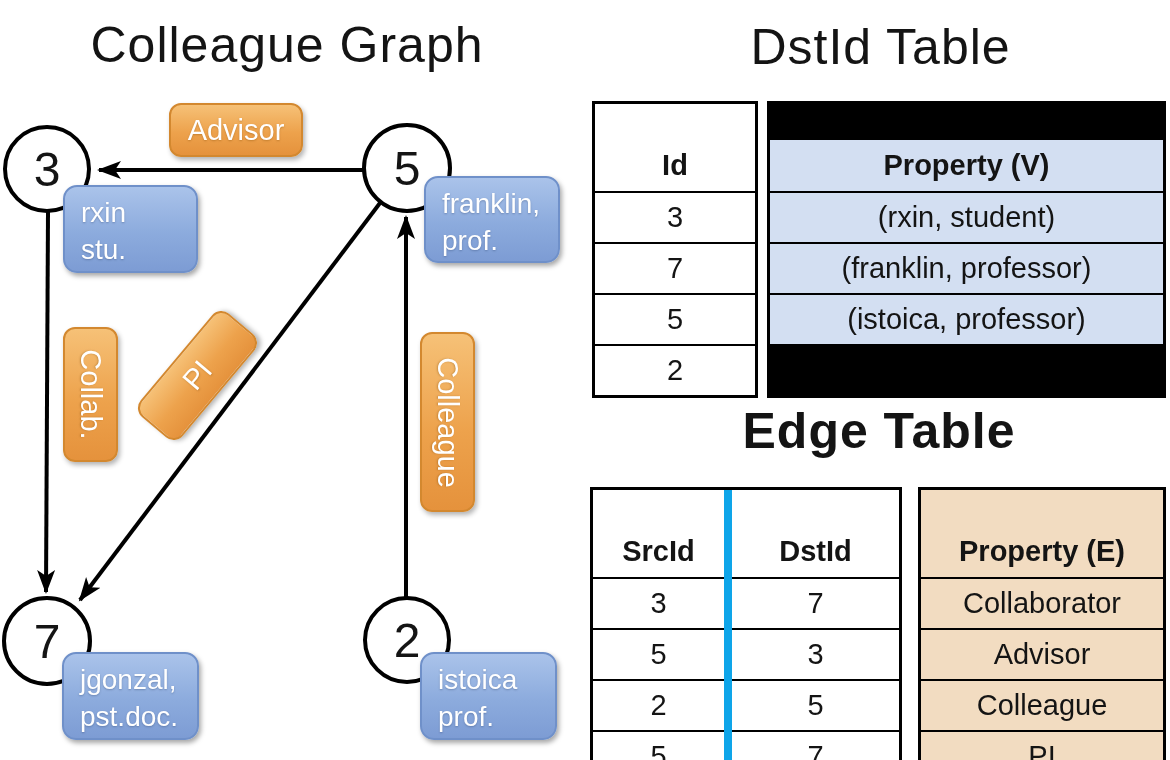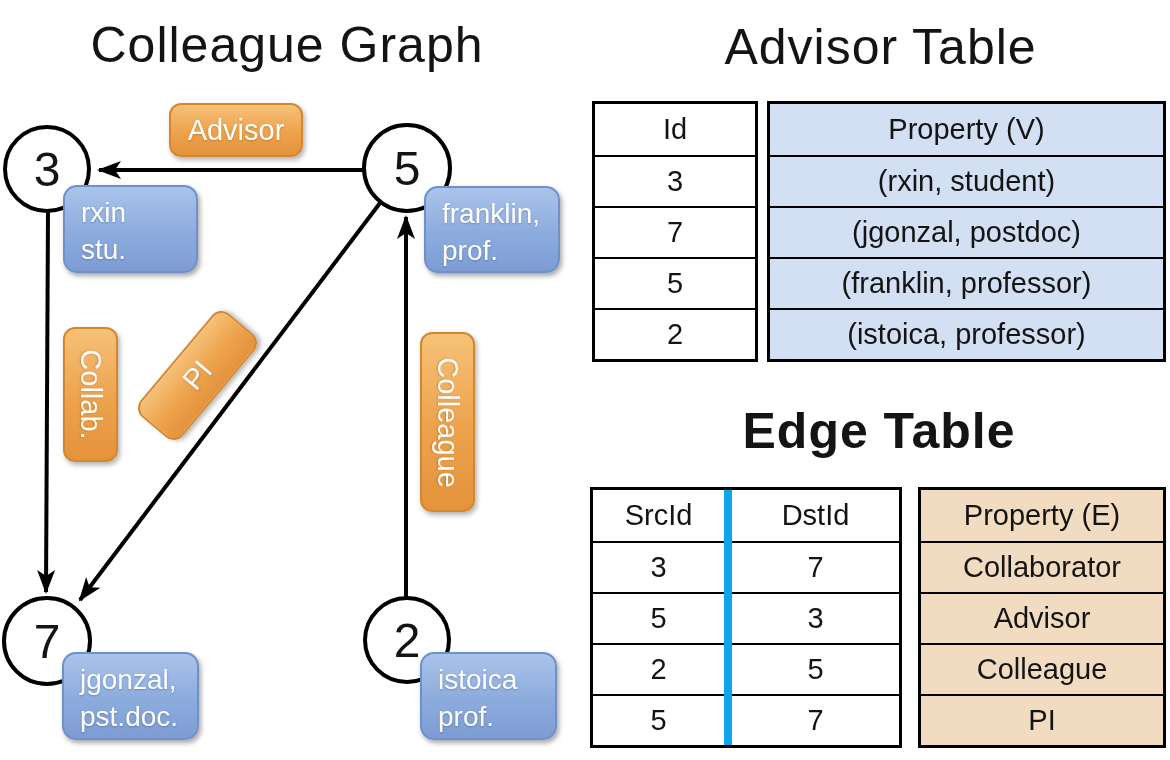--- a/index.html
+++ b/index.html
@@ -75,21 +75,21 @@
   .tcol .cell {
     height:51px;
     border-top:2px solid #000;
     display:flex;
     align-items:center;
     justify-content:center;
     font-size:29px;
     color:#141414;
   }
   .tcol .cell:first-child { border-top:none; }
-  .tcol .cell.hdr { font-weight:normal; }
+  .tcol .cell.hdr { font-weight:bold;margin-top:36px; }
   .tgap { background:#fff; }
   .vt-prop { background:#000000;text-align:right; }
   .vt-prop .cell { background:#d3dff2; }
   .et-prop { background:#f2dcc1; }
   .et-prop .cell { background:#f2dcc1; }
   .idpair { display:flex; padding:0; }
   .idpair .subcol { display:flex; flex-direction:column; }
   .idpair .subcol.right { border-left:8px solid #0ea5e9; }
 
   svg line { stroke:#000; stroke-width:4; }
@@ -134,48 +134,47 @@
   <span>PI</span>
 </div>
 <div class="eprop-box" style="left:420px; top:332px; width:55px; height:180px;">
   <span class="rot90">Colleague</span>
 </div>
 
 <div class="vprop-box" style="left:63px; top:185px; width:135px; height:88px;">
   <div>rxin</div>
   <div>stu.</div>
 </div>
-<div class="vprop-box" style="left:424px; top:186px; width:136px; height:87px;">
+<div class="vprop-box" style="left:424px; top:176px; width:136px; height:87px;">
   <div>franklin,</div>
   <div>prof.</div>
 </div>
 <div class="vprop-box" style="left:62px; top:652px; width:137px; height:88px;">
   <div>jgonzal,</div>
   <div>pst.doc.</div>
 </div>
 <div class="vprop-box" style="left:420px; top:652px; width:137px; height:88px;">
   <div>istoica</div>
   <div>prof.</div>
 </div>
 
-<div class="abs big-title" style="left:593px; top:18px; width:575px;">Advisor Table</div>
+<div class="abs big-title" style="left:593px; top:18px; width:575px;">DstId Table</div>
 
 <div class="split-table" style="left:592px; top:101px; width:574px;">
   <div class="tcol" style="width:166px;">
     <div class="cell hdr">Id</div>
     <div class="cell">3</div>
     <div class="cell">7</div>
     <div class="cell">5</div>
     <div class="cell">2</div>
   </div>
   <div class="tgap" style="width:9px;"></div>
   <div class="tcol vt-prop" style="flex:1;">
     <div class="cell hdr">Property (V)</div>
     <div class="cell">(rxin, student)</div>
-    <div class="cell">(jgonzal, postdoc)</div>
     <div class="cell">(franklin, professor)</div>
     <div class="cell">(istoica, professor)</div>
   </div>
 </div>
 
 <div class="abs big-title" style="left:590px; top:402px; width:578px;font-weight:bold;">Edge Table</div>
 
 <div class="split-table" style="left:590px; top:487px; width:576px;">
   <div class="tcol idpair" style="width:312px;">
     <div class="subcol" style="width:131px;">

